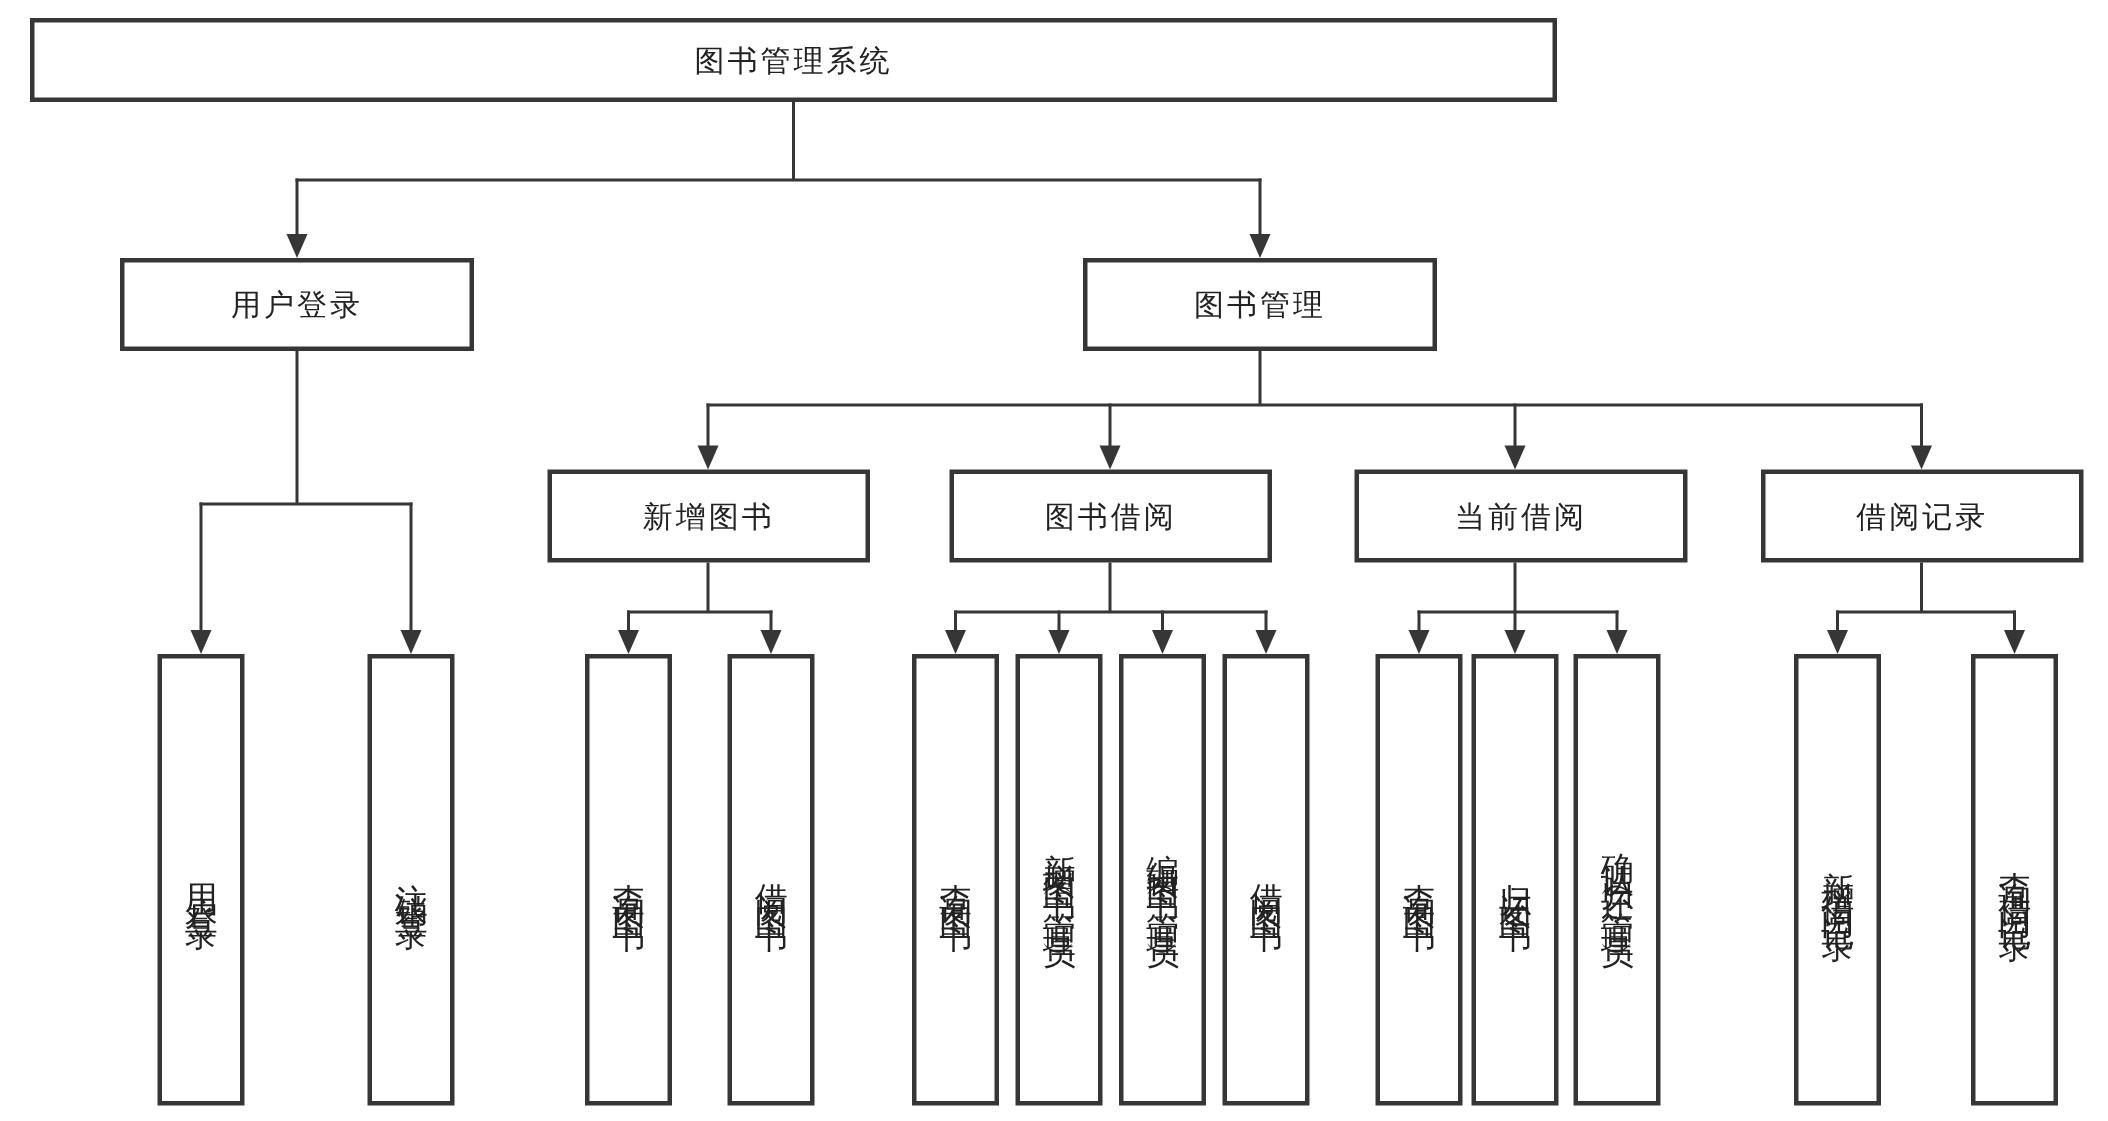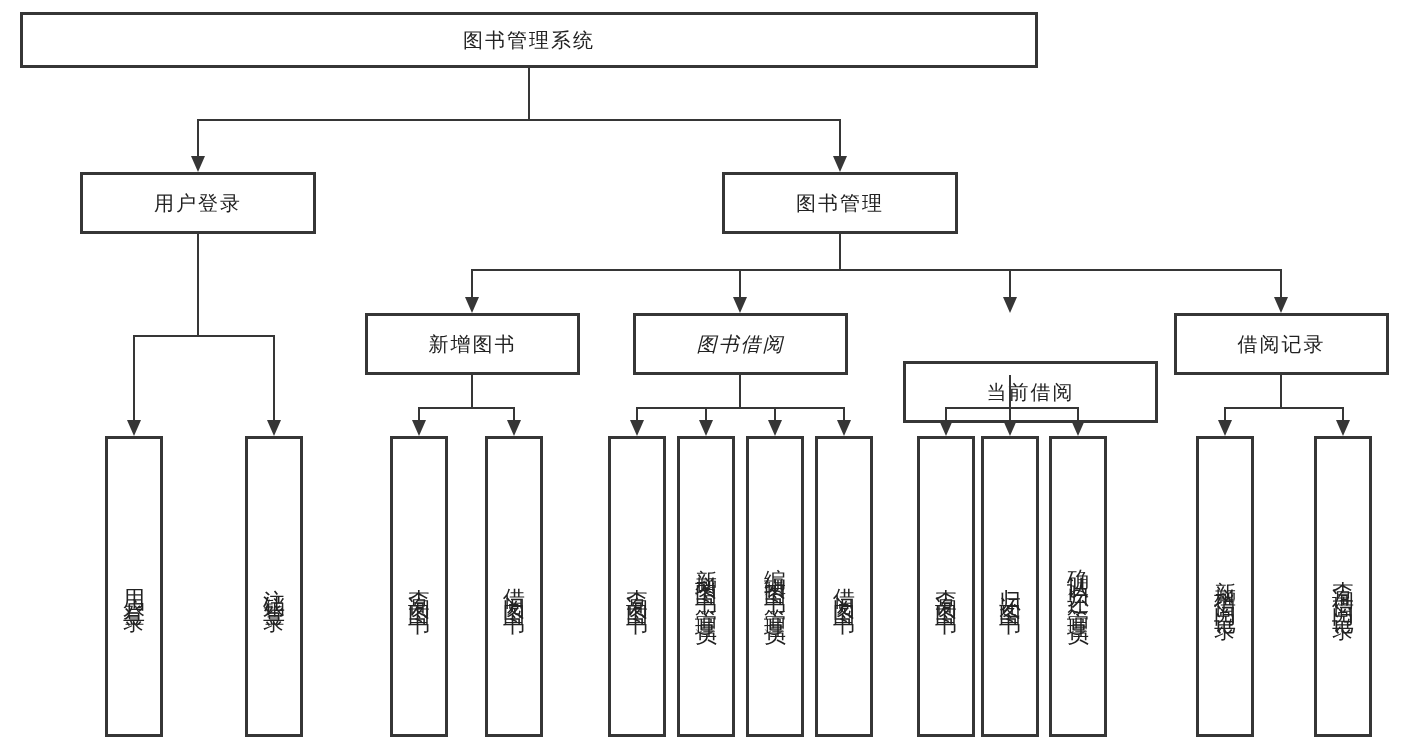--- a/index.html
+++ b/index.html
@@ -68,24 +68,24 @@
   <div class="box h" style="left:80px; top:172px; width:236px; height:62px;">
     <span>用户登录</span>
   </div>
   <div class="box h" style="left:722px; top:172px; width:236px; height:62px;align-items:center;">
     <span>图书管理</span>
   </div>
 
   <div class="box h" style="left:365px; top:313px; width:215px; height:62px;">
     <span>新增图书</span>
   </div>
-  <div class="box h" style="left:633px; top:313px; width:215px; height:62px;font-style:italic;">
+  <div class="box h" style="left:633px; top:313px; width:215px; height:62px;">
     <span>图书借阅</span>
   </div>
-  <div class="box h" style="left:903px; top:313px; width:255px; height:62px;margin-top:48px;">
+  <div class="box h" style="left:903px; top:313px; width:222px; height:62px;">
     <span>当前借阅</span>
   </div>
   <div class="box h" style="left:1174px; top:313px; width:215px; height:62px;">
     <span>借阅记录</span>
   </div>
 
   <div class="box v" style="left:105px; top:436px; width:58px; height:301px;">
     <span>用户登录</span>
   </div>
   <div class="box v" style="left:245px; top:436px; width:58px; height:301px;">

